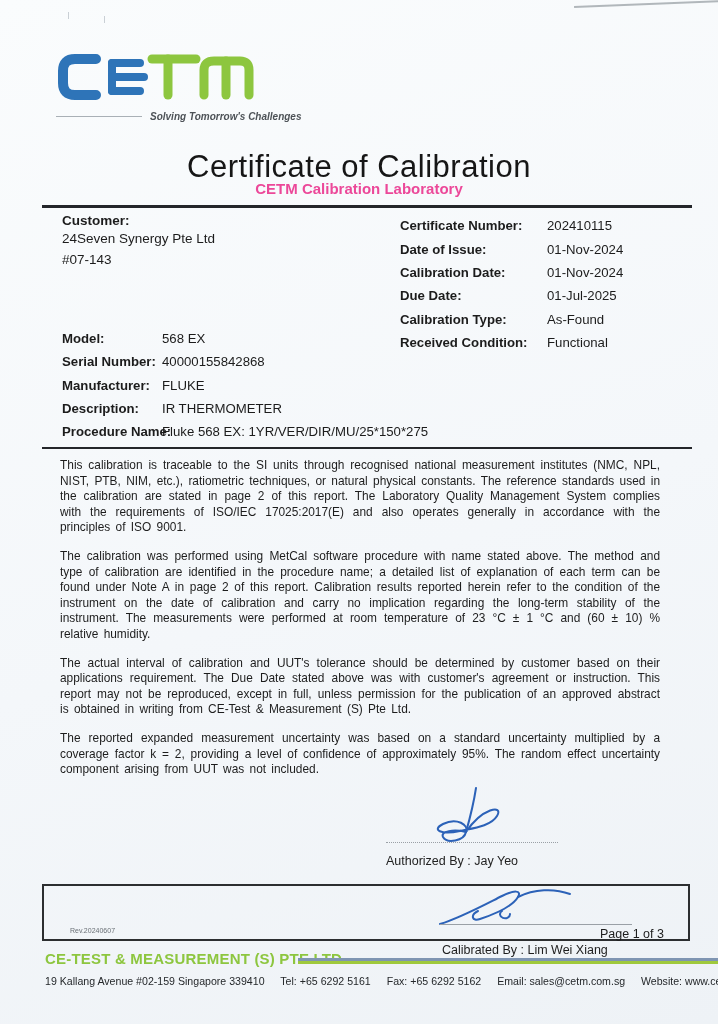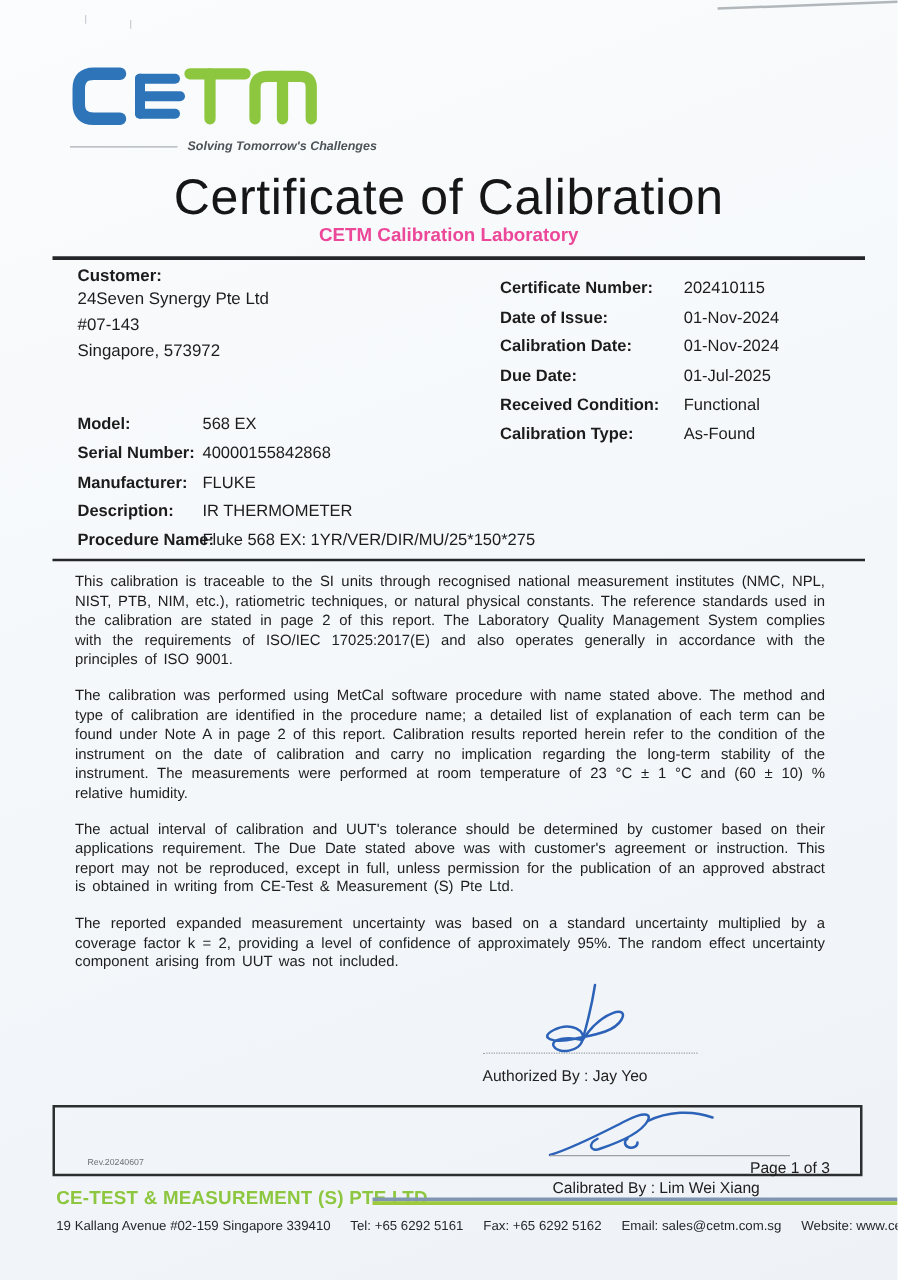--- a/index.html
+++ b/index.html
@@ -11,31 +11,31 @@
   .abs{position:absolute;}
   
   .scan-edge{top:3px;right:-6px;width:150px;height:2px;background:#9aa0a6;transform:rotate(-2.2deg);opacity:.75;}
   .staple{width:4px;height:7px;border-left:1px solid #9aa4ad;opacity:.5;}
   
   .logo-wrap{left:56px;top:50px;width:300px;}
   .tagline-row{display:flex;align-items:center;margin-top:3px;}
   .tagline-line{width:86px;height:1px;background:#a9b0b6;margin-right:8px;}
   .tagline{font-size:10px;font-style:italic;font-weight:bold;color:#4d5257;}
   
-  .title{left:0;top:136px;width:100%;text-align:center;font-size:40px;color:#161616;letter-spacing:.5px;}
+  .title{left:0;top:149px;width:100%;text-align:center;font-size:31px;color:#161616;letter-spacing:.5px;}
   .subtitle{left:0;top:180px;width:100%;text-align:center;font-size:15px;font-weight:bold;color:#ec4899;}
   .rule{background:#24262a;}
   .rule-top{left:42px;top:205px;width:650px;height:3px;}
   .rule-mid{left:42px;top:447px;width:650px;height:2px;}
   
   .customer{left:62px;top:213px;font-size:13.5px;}
   .customer .blk-label{font-weight:bold;}
   .customer .addr-line{line-height:21px;}
   .details{left:400px;top:214px;font-size:13.2px;}
-  .details .row{display:flex;height:23.4px;align-items:flex-end;}
+  .details .row{display:flex;height:23.4px;align-items:center;}
   .details .lbl{width:147px;font-weight:bold;}
   .equip{left:62px;top:331px;font-size:13.2px;}
   .equip .row{display:flex;height:23.3px;align-items:flex-start;}
   .equip .lbl{width:100px;font-weight:bold;white-space:nowrap;}
   .equip .val{white-space:nowrap;}
   
   .paras{left:60px;top:458px;width:600px;font-size:11.9px;line-height:15.6px;text-align:justify;color:#1d1d1d;word-spacing:2px;}
   .para + .para{margin-top:13px;}
   
   .auth-block{left:386px;top:786px;width:185px;}
@@ -90,47 +90,46 @@
 </div>
 
 <div class="abs title">Certificate of Calibration</div>
 <div class="abs subtitle">CETM Calibration Laboratory</div>
 <div class="abs rule rule-top"></div>
 
 <div class="abs customer">
   <div class="blk-label">Customer:</div>
   <div class="addr-line">24Seven Synergy Pte Ltd</div>
   <div class="addr-line">#07-143</div>
-  <div class="addr-line">Singapore, 573972</div>
 </div>
 
 <div class="abs details">
   <div class="row">
     <div class="lbl">Certificate Number:</div>
     <div class="val">202410115</div>
   </div>
   <div class="row">
     <div class="lbl">Date of Issue:</div>
     <div class="val">01-Nov-2024</div>
   </div>
   <div class="row">
     <div class="lbl">Calibration Date:</div>
     <div class="val">01-Nov-2024</div>
   </div>
   <div class="row">
     <div class="lbl">Due Date:</div>
     <div class="val">01-Jul-2025</div>
   </div>
   <div class="row">
+    <div class="lbl">Calibration Type:</div>
+    <div class="val">As-Found</div>
+  </div>
+  <div class="row">
     <div class="lbl">Received Condition:</div>
     <div class="val">Functional</div>
-  </div>
-  <div class="row">
-    <div class="lbl">Calibration Type:</div>
-    <div class="val">As-Found</div>
   </div>
 </div>
 
 <div class="abs equip">
   <div class="row">
     <div class="lbl">Model:</div>
     <div class="val">568 EX</div>
   </div>
   <div class="row">
     <div class="lbl">Serial Number:</div>

